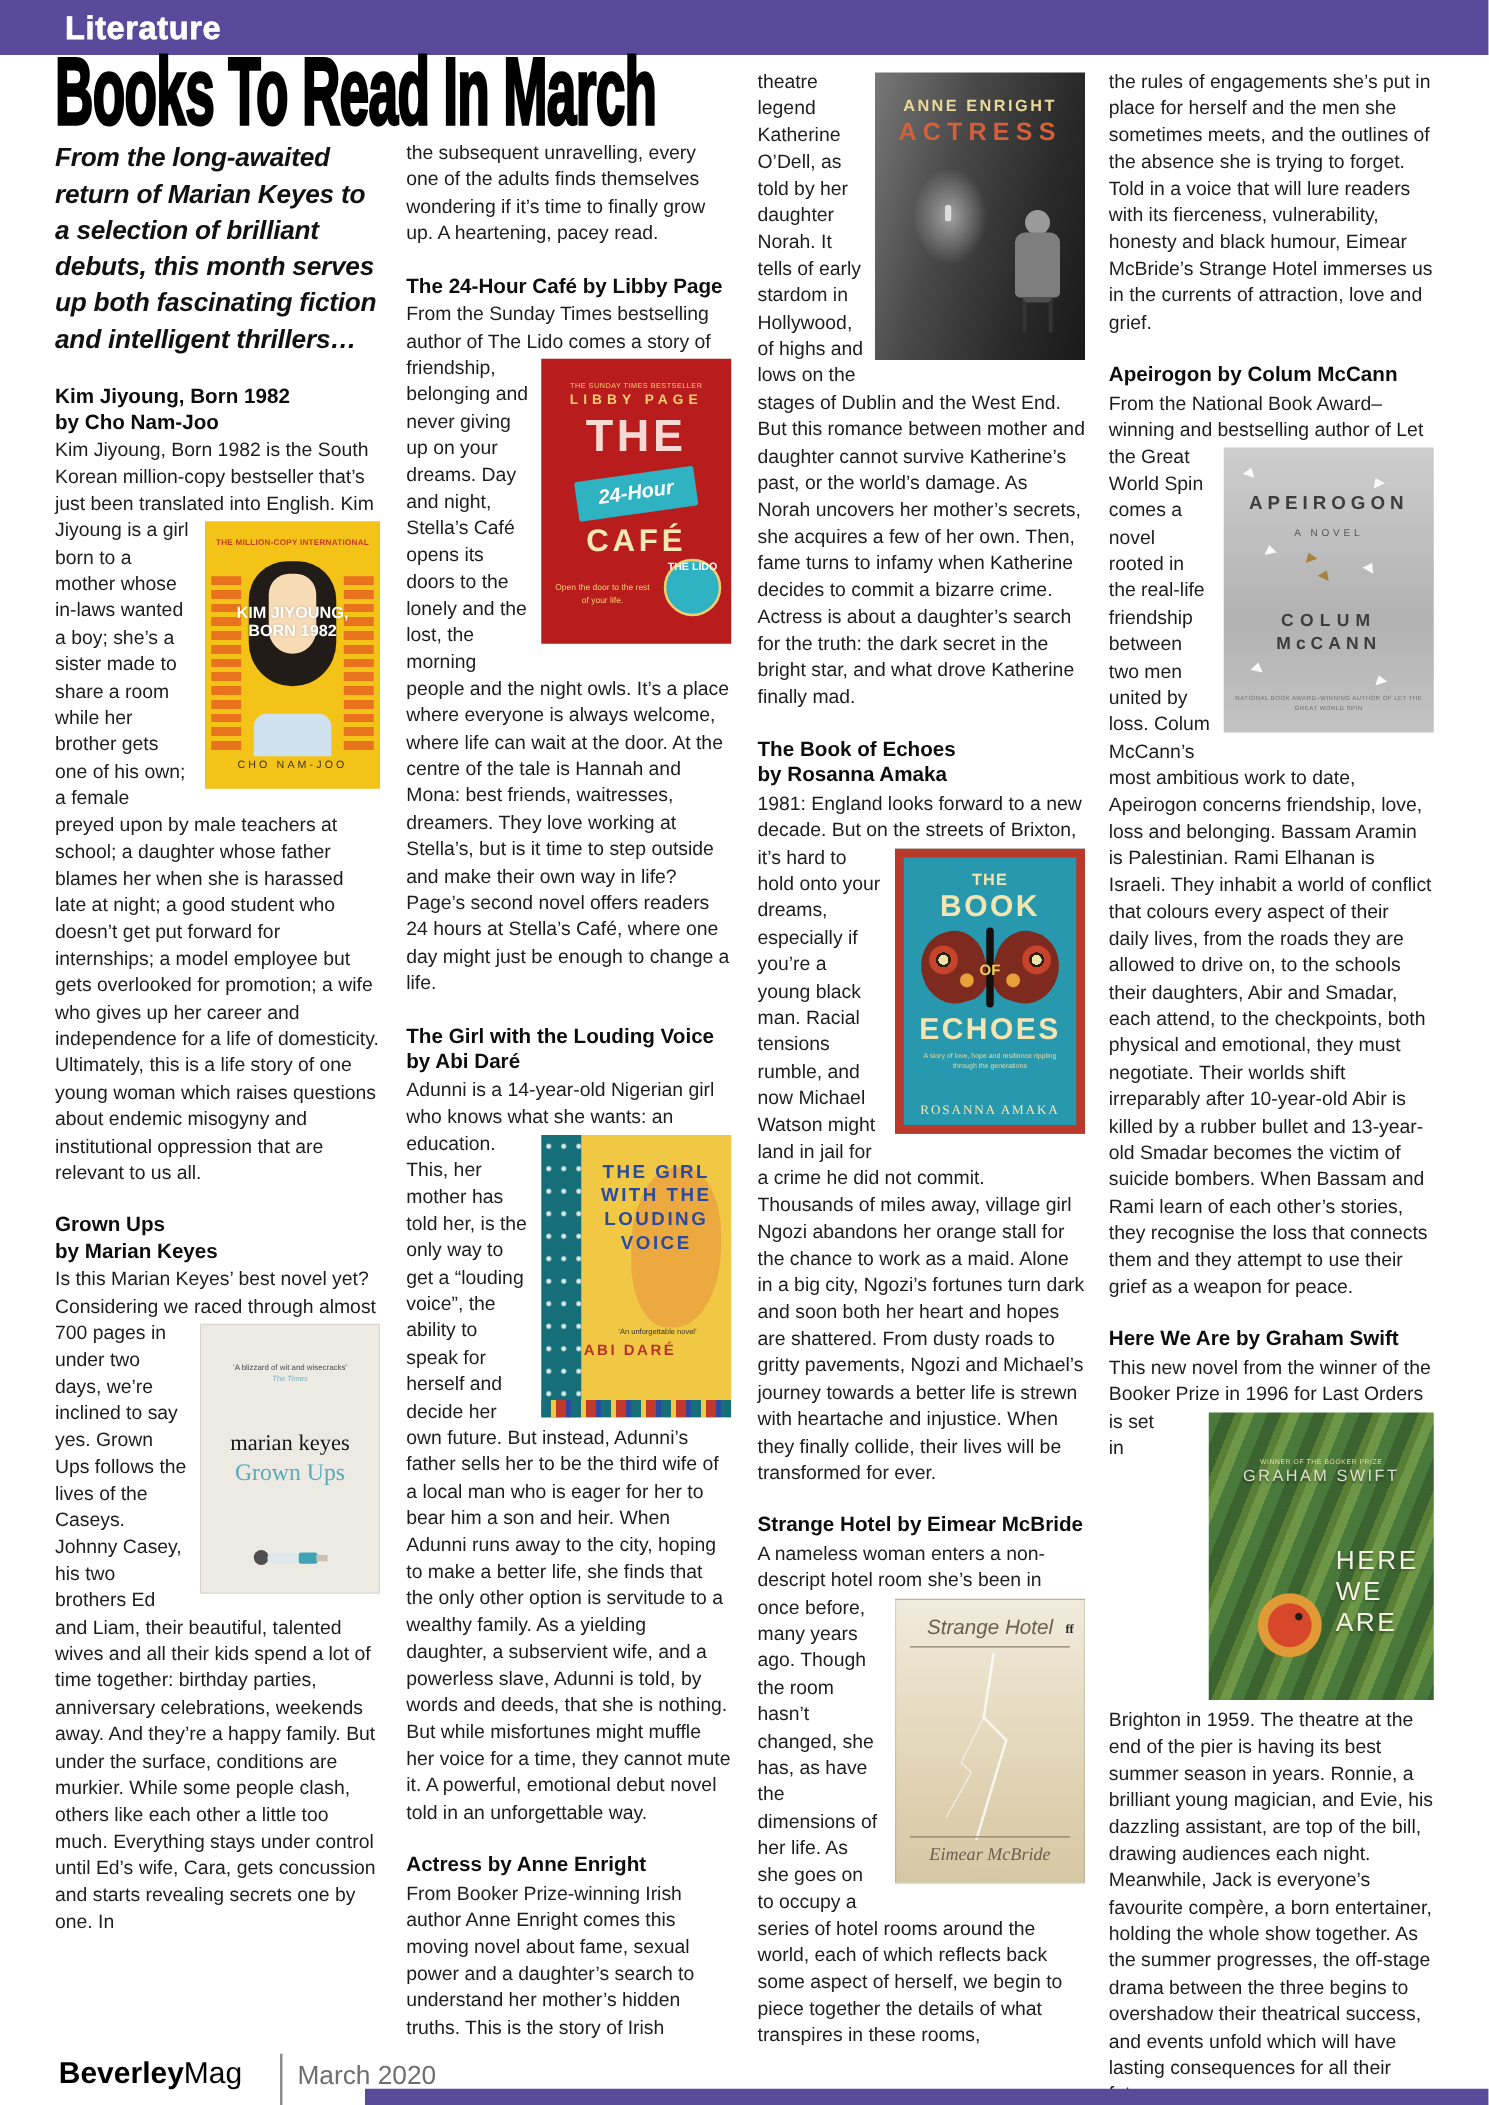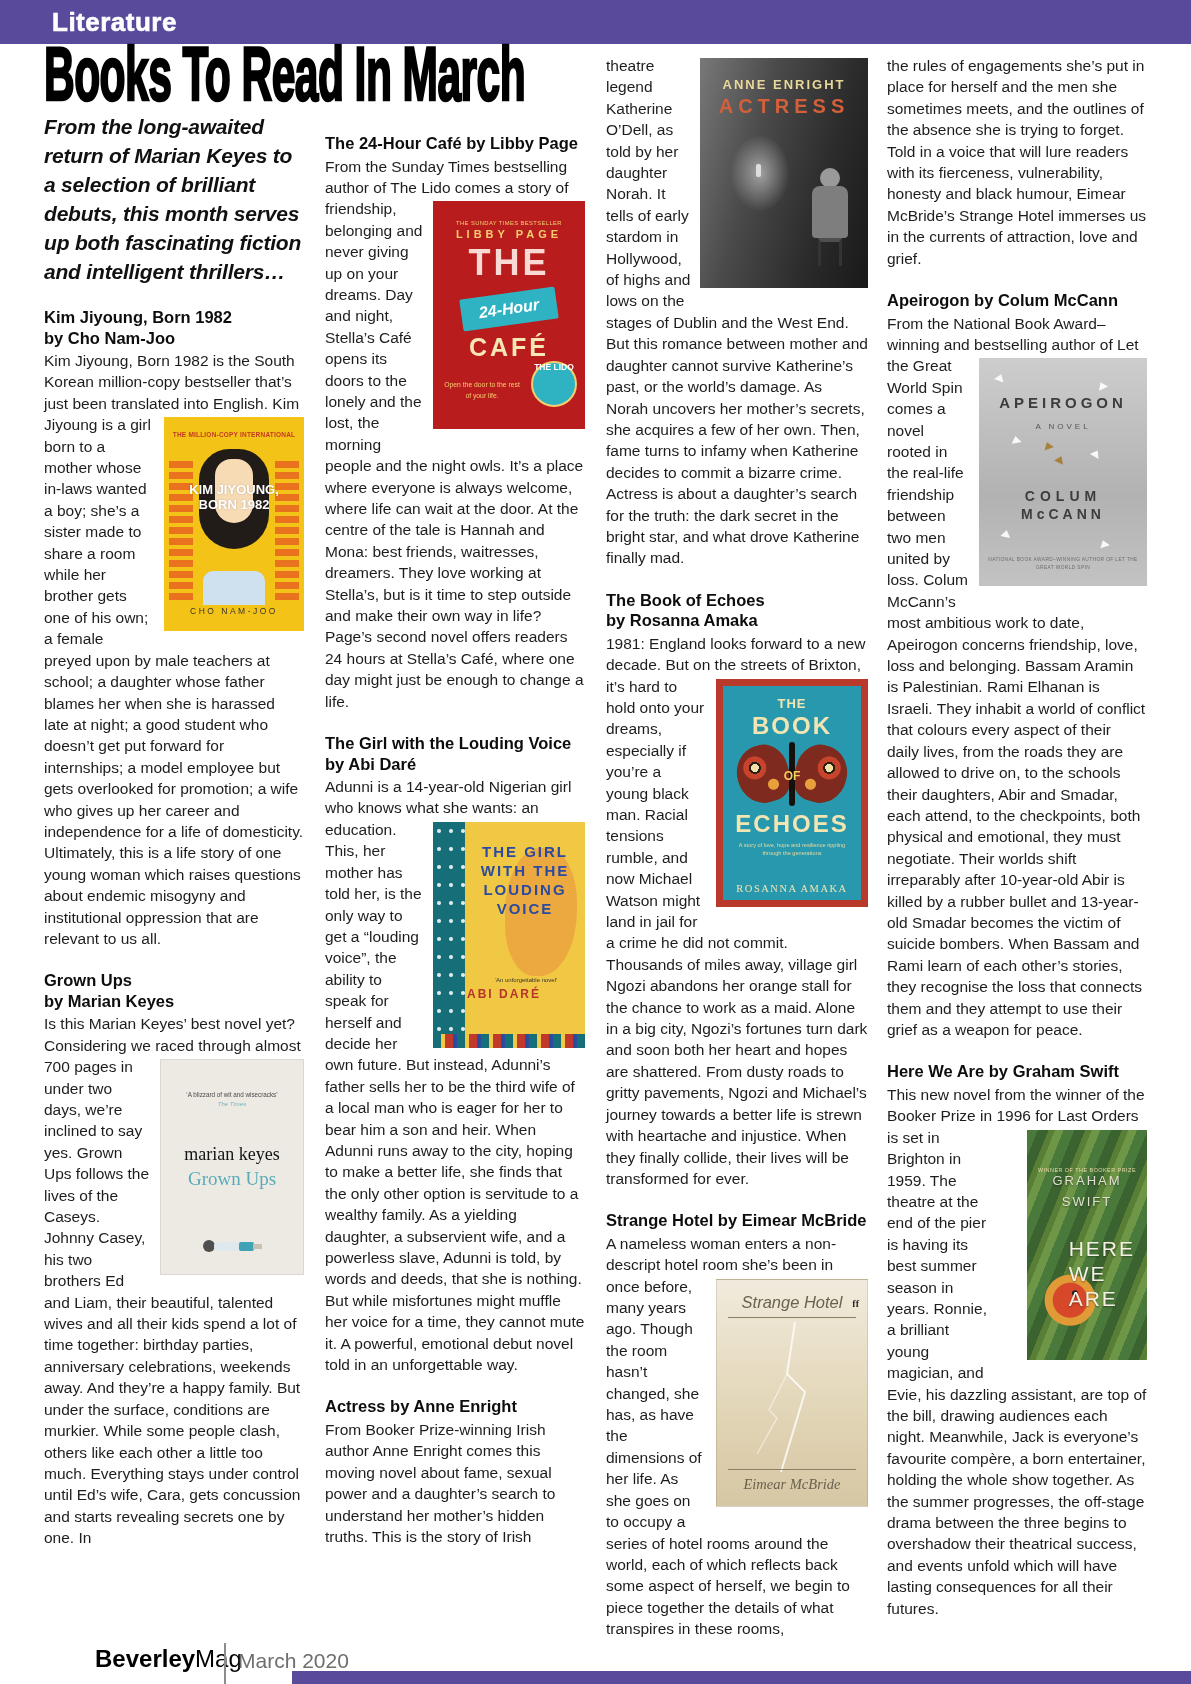--- a/index.html
+++ b/index.html
@@ -112,32 +112,32 @@
   .cover-ap{width:168px;height:228px;background:linear-gradient(180deg,#cdcdcd,#b2b2b2 60%,#c3c3c3);color:#3d3d3d;text-align:center;}
   .ap-bird{position:absolute;width:0;height:0;border-left:5px solid transparent;border-right:5px solid transparent;
            border-bottom:7px solid rgba(255,255,255,.9);}
   .ap-bird.gold{border-bottom-color:#a8823c;}
   .ap-title{position:absolute;left:0;right:0;top:34px;font-size:15px;letter-spacing:4px;font-weight:bold;}
   .ap-sub{position:absolute;left:0;right:0;top:58px;font-size:8px;letter-spacing:3px;color:#555;}
   .ap-a1{position:absolute;left:0;right:0;top:128px;font-size:14px;letter-spacing:5px;font-weight:bold;}
   .ap-a2{position:absolute;left:0;right:0;top:146px;font-size:14px;letter-spacing:4px;font-weight:bold;}
   .ap-tag{position:absolute;left:8px;right:8px;bottom:14px;font-size:4.8px;color:#6d6d6d;letter-spacing:.4px;line-height:1.7;}
   
-  .cover-hw{width:120px;height:230px;color:#efead8;
+  .cover-hw{width:180px;height:230px;color:#efead8;
     background-image:radial-gradient(circle at 40% 71%,#1c1c1c 0 2.5px,transparent 3.5px),
       radial-gradient(circle at 36% 74%,#d7482a 0 17px,#e09b36 18px 25px,transparent 26px),
       repeating-linear-gradient(112deg,#49793b 0 10px,#3a632f 10px 20px,#587f35 20px 26px,#6d9747 26px 34px);margin-left:36px;}
   .hw-tag{position:absolute;left:0;right:0;top:30px;font-size:5.4px;letter-spacing:.5px;text-align:center;color:#ead9a8;}
   .hw-author{position:absolute;left:0;right:0;top:40px;font-size:13px;letter-spacing:2px;text-align:center;color:#dfe0cf;
              text-shadow:0 1px 2px rgba(0,0,0,.45);}
   .hw-title{position:absolute;right:12px;top:106px;font-size:21px;letter-spacing:2px;line-height:1.2;color:#f4f1e4;
             text-align:left;text-shadow:0 1px 2px rgba(0,0,0,.4);}
   
   .footer-mag{position:absolute;left:47px;top:1645px;font-size:24px;color:#000;}
-  .footer-mag .b{font-weight:bold;margin-left:48px;}
+  .footer-mag .b{font-weight:bold;}
   .footer-rule{position:absolute;left:224px;top:1643px;width:2px;height:41px;background:#8c8c8c;}
   .footer-date{position:absolute;left:238px;top:1649px;font-size:21px;color:#6e6e6e;}
   .bottom-bar{position:absolute;left:292px;right:0;bottom:0;height:13px;background:#5a4a9c;}
 </style>
 </head>
 <body>
 
 <div class="page">
 
   <div class="topbar">
@@ -183,20 +183,23 @@
           <span class="gu-body"></span>
           <span class="gu-legs"></span>
           <span class="gu-feet"></span>
         </span>
       </span>
       <span>almost 700 pages in under two days, we’re inclined to say yes. Grown Ups follows the lives of the Caseys. Johnny Casey, his two brothers Ed and Liam, their beautiful, talented wives and all their kids spend a lot of time together: birthday parties, anniversary celebrations, weekends away. And they’re a happy family. But under the surface, conditions are murkier. While some people clash, others like each other a little too much. Everything stays under control until Ed’s wife, Cara, gets concussion and starts revealing secrets one by one. In</span>
     </div>
   </div>
 
   <div class="col" id="col2">
+    <div class="para">
+      <span>the subsequent unravelling, every one of the adults finds themselves wondering if it’s time to finally grow up. A heartening, pacey read.</span>
+    </div>
 
     <div class="h2">
       <span class="hline">The 24-Hour Café by Libby Page</span>
     </div>
     <div class="para">
       <span>From the Sunday Times bestselling author of The Lido comes a story of</span>
       <span class="cover cover-cafe">
         <span class="cf-tag">THE SUNDAY TIMES BESTSELLER</span>
         <span class="cf-author">LIBBY PAGE</span>
         <span class="cf-the">THE</span>

